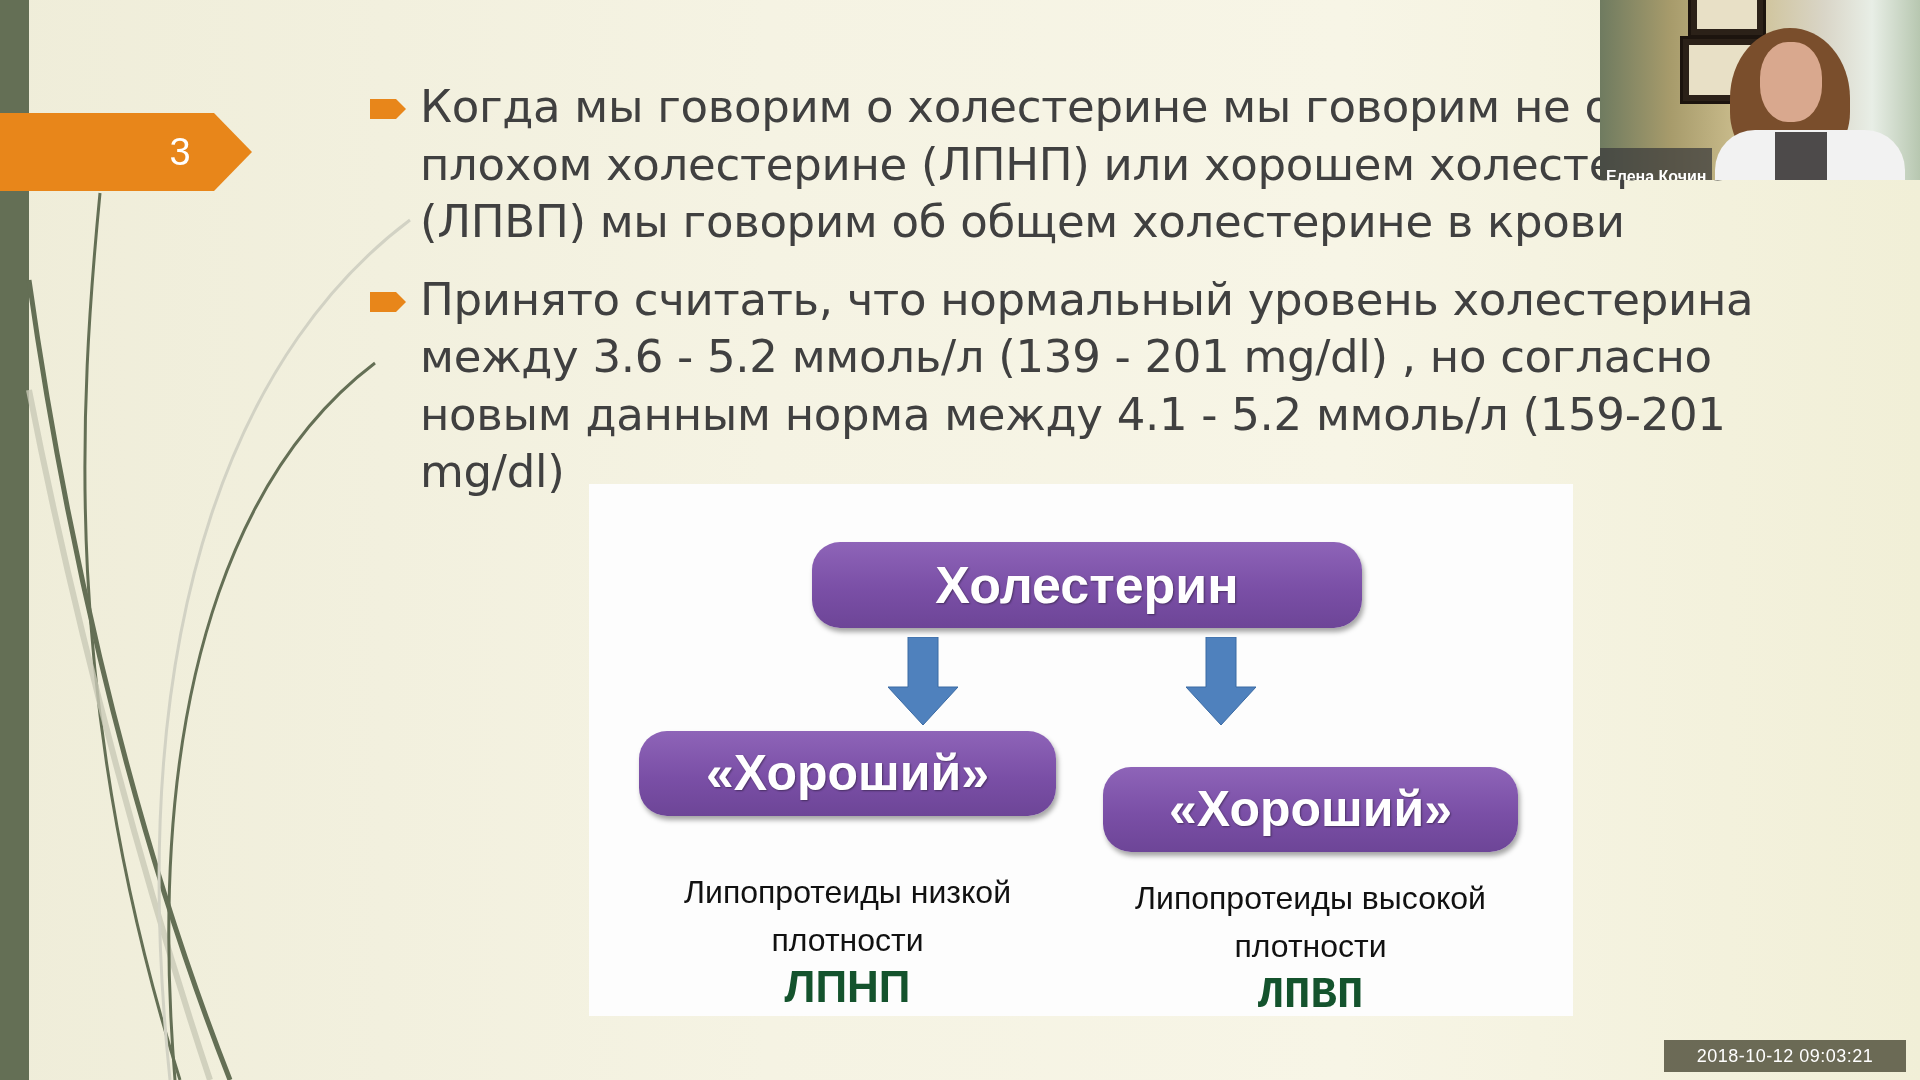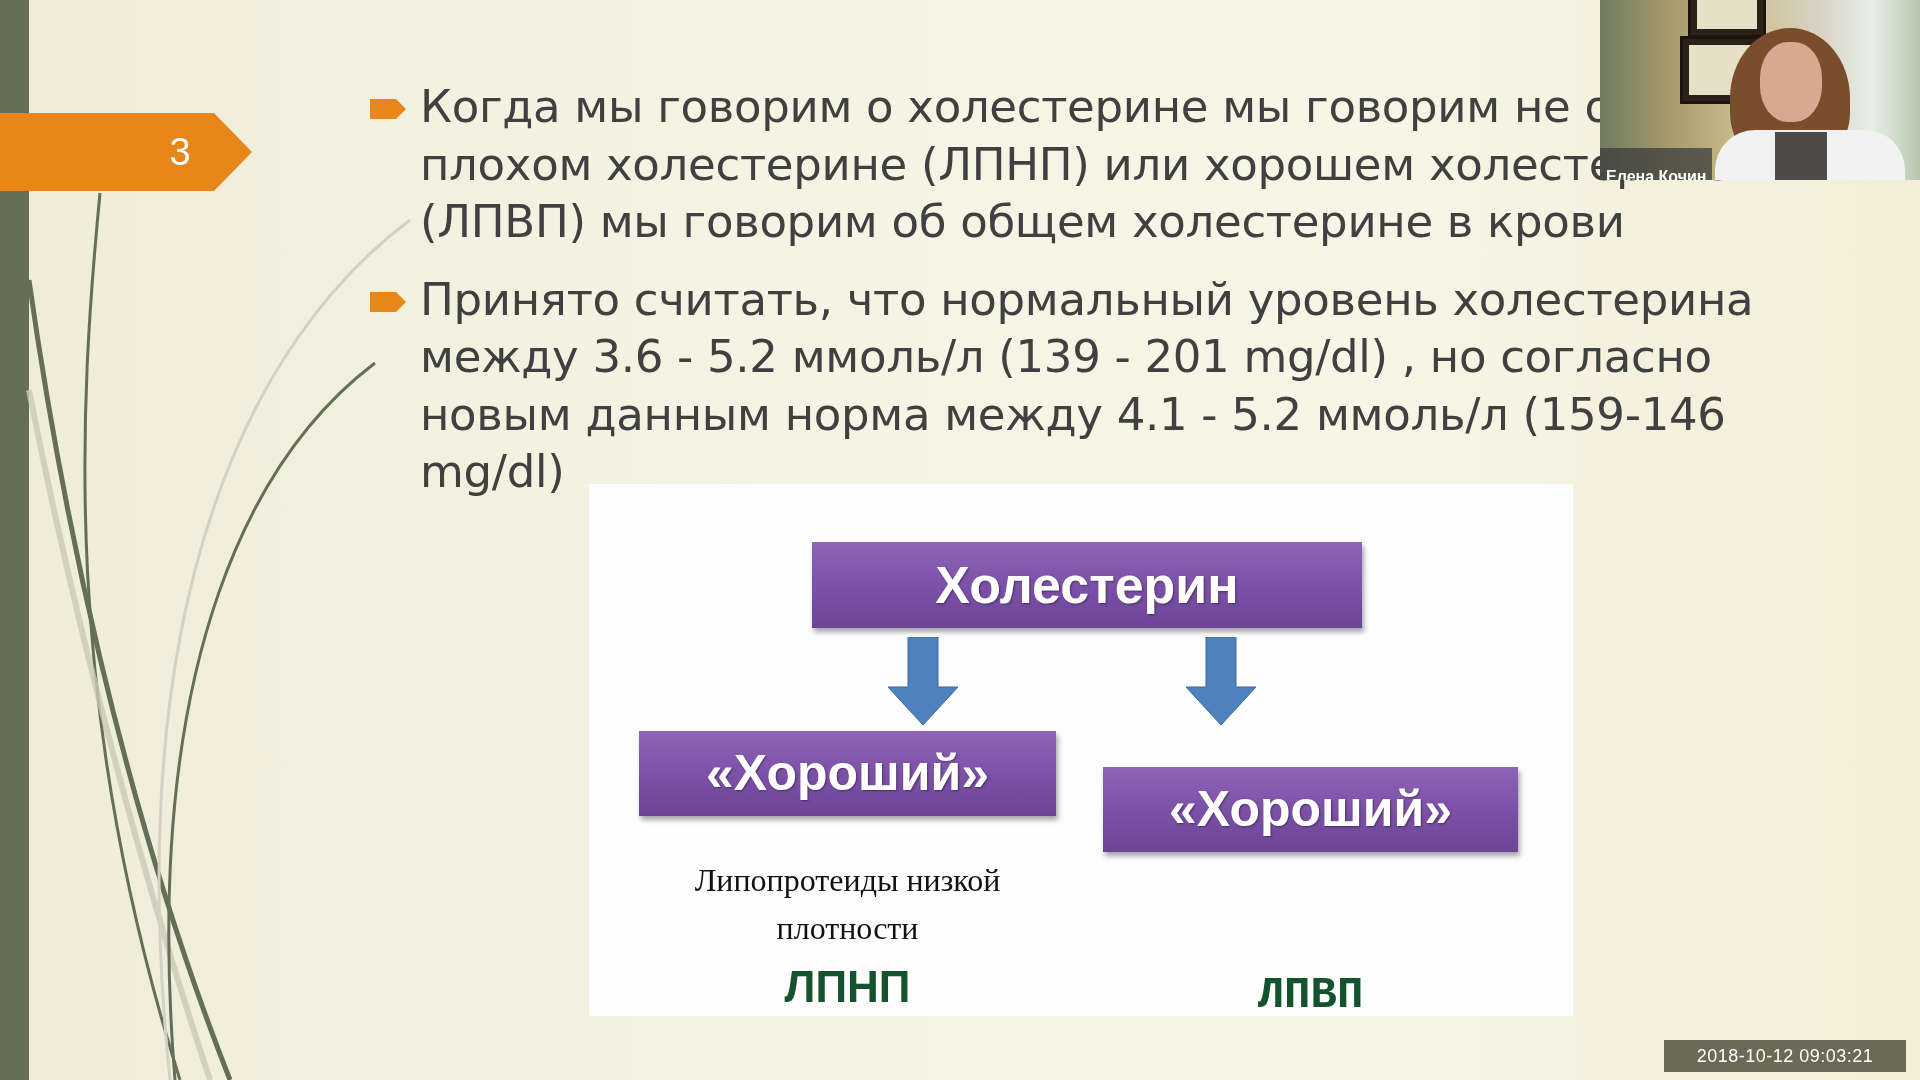--- a/index.html
+++ b/index.html
@@ -13,30 +13,30 @@
   .slide-num{position:absolute;left:150px;top:16px;width:60px;text-align:center;
        color:#ffffff;font-size:38px;font-family:"Liberation Sans",sans-serif;line-height:46px;}
   .bullets{position:absolute;left:370px;top:78px;width:1420px;}
   .bullet{position:relative;padding-left:50px;color:#404040;font-size:45px;line-height:57.5px;
        font-family:"DejaVu Sans",sans-serif;letter-spacing:-0.3px;margin-bottom:20px;}
   .bullet-icon{position:absolute;left:0;top:21px;width:36px;height:20px;}
   .diagram{position:absolute;left:589px;top:484px;width:984px;height:532px;background:#fdfdfd;}
   .box{position:absolute;background:linear-gradient(180deg,#8e64b8 0%,#7a4fa6 55%,#6d4597 100%);
        box-shadow:2px 4px 5px rgba(0,0,0,0.35);color:#fff;text-align:center;
        font-family:"Liberation Sans",sans-serif;font-weight:bold;
-       text-shadow:1px 1px 2px rgba(0,0,0,0.4);}
+       text-shadow:1px 1px 2px rgba(0,0,0,0.4);border-radius:28px;}
   .box-top{left:223px;top:58px;width:550px;height:86px;font-size:52px;line-height:86px;}
   .box-left{left:50px;top:247px;width:417px;height:85px;font-size:50px;line-height:85px;}
   .box-right{left:514px;top:247px;width:415px;height:85px;font-size:50px;line-height:85px;margin-top:36px;}
   .arrow{position:absolute;top:153px;width:70px;height:88px;}
   .arrow-left{left:299px;}
   .arrow-right{left:597px;}
   .caption{position:absolute;text-align:center;color:#111;font-family:"Liberation Sans",sans-serif;
        font-size:32px;line-height:48px;}
-  .caption-left{left:50px;top:372px;width:417px;font-family:Liberation Serif, serif;}
+  .caption-left{left:50px;top:384px;width:417px;}
   .caption-right{left:514px;top:390px;width:415px;}
   .abbr{position:absolute;text-align:center;color:#14532d;font-weight:bold;
        font-family:"Liberation Sans",sans-serif;font-size:44px;}
   .abbr-left{left:50px;top:478px;width:417px;}
   .abbr-right{left:514px;top:486px;width:415px;font-family:Liberation Mono, monospace;}
   .webcam{position:absolute;left:1600px;top:0;width:320px;height:180px;overflow:hidden;
        background:linear-gradient(90deg,#6f7b60 0%,#a79b6b 22%,#cdbf8f 45%,#d9d5c7 70%,#e8eee6 85%,#b7c7b0 100%);}
   .frame{position:absolute;background:#2b2118;border:3px solid #1c140e;}
   .frame-inner{position:absolute;left:6px;top:6px;right:6px;bottom:6px;background:#e8e0c6;}
   .person-hair{position:absolute;left:130px;top:28px;width:120px;height:140px;border-radius:50% 50% 40% 40%;background:#7a4e2c;}
@@ -72,38 +72,39 @@
   <div class="bullet">
     <svg class="bullet-icon" viewBox="0 0 36 20">
       <polygon points="0,0 26,0 36,10 26,20 0,20" fill="#e8861a"></polygon>
     </svg>
     <span>Когда мы говорим о холестерине мы говорим не о плохом холестерине (ЛПНП) или хорошем холестерине (ЛПВП) мы говорим об общем холестерине в крови</span>
   </div>
   <div class="bullet">
     <svg class="bullet-icon" viewBox="0 0 36 20">
       <polygon points="0,0 26,0 36,10 26,20 0,20" fill="#e8861a"></polygon>
     </svg>
-    <span>Принято считать, что нормальный  уровень холестерина между 3.6 - 5.2 ммоль/л (139 - 201 mg/dl) , но согласно новым данным  норма  между 4.1 - 5.2 ммоль/л (159-146 mg/dl)</span>
+    <span>Принято считать, что нормальный  уровень холестерина между 3.6 - 5.2 ммоль/л (139 - 201 mg/dl) , но согласно новым данным  норма  между 4.1 - 5.2 ммоль/л (159-201 mg/dl)</span>
   </div>
 </div>
 
 <div class="diagram">
   <div class="box box-top">Холестерин</div>
 
   <svg class="arrow arrow-left" viewBox="0 0 70 88">
     <polygon points="20,0 50,0 50,50 70,50 35,88 0,50 20,50" fill="#4f81bd" stroke="#3a6aa3" stroke-width="1"></polygon>
   </svg>
   <svg class="arrow arrow-right" viewBox="0 0 70 88">
     <polygon points="20,0 50,0 50,50 70,50 35,88 0,50 20,50" fill="#4f81bd" stroke="#3a6aa3" stroke-width="1"></polygon>
   </svg>
 
   <div class="box box-left">«Хороший»</div>
   <div class="box box-right">«Хороший»</div>
 
   <div class="caption caption-left">Липопротеиды низкой плотности</div>
+  <div class="caption caption-right">Липопротеиды высокой плотности</div>
 
   <div class="abbr abbr-left">ЛПНП</div>
   <div class="abbr abbr-right">ЛПВП</div>
 </div>
 
 <div class="webcam">
   <div class="frame" style="left:88px;top:-10px;width:72px;height:42px;">
       <div class="frame-inner"></div>
     </div>
   <div class="frame" style="left:80px;top:36px;width:82px;height:62px;">

